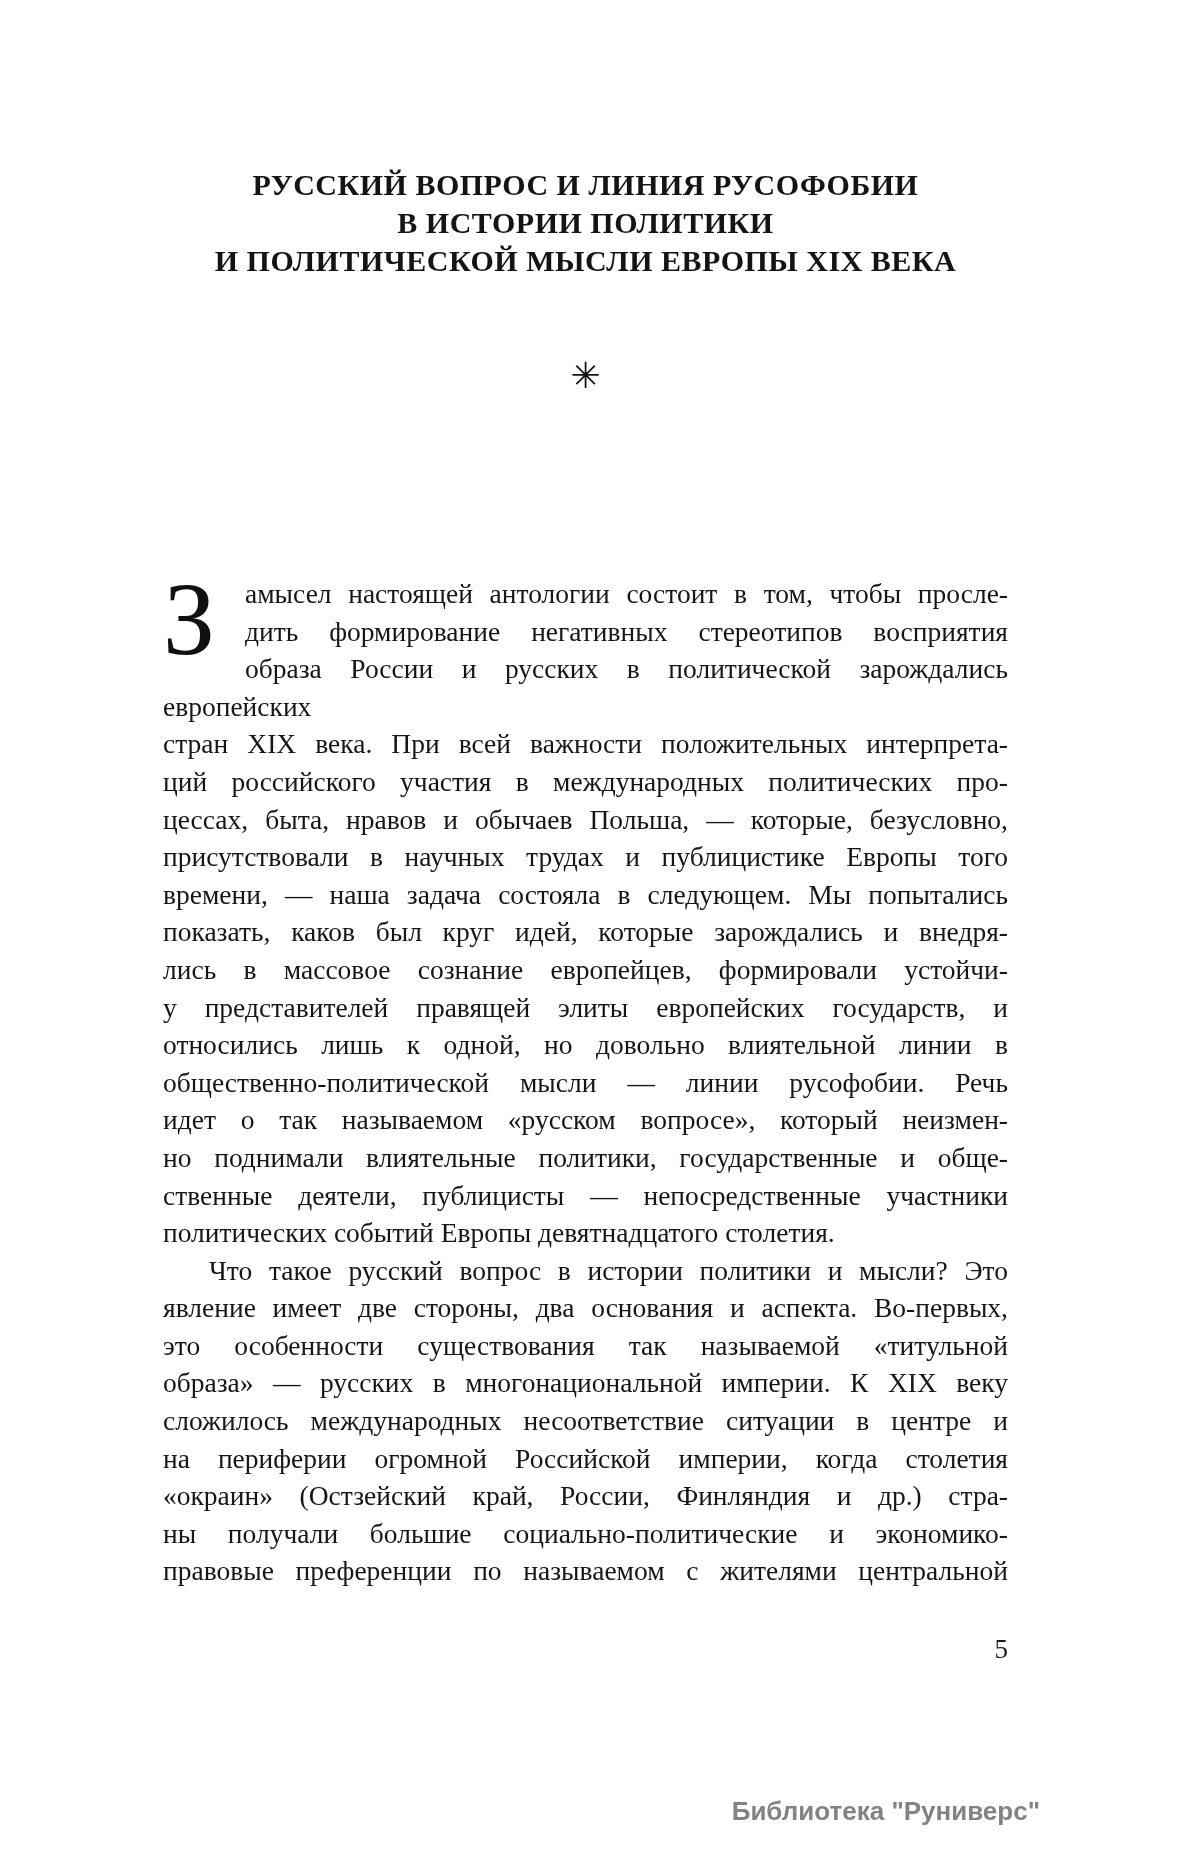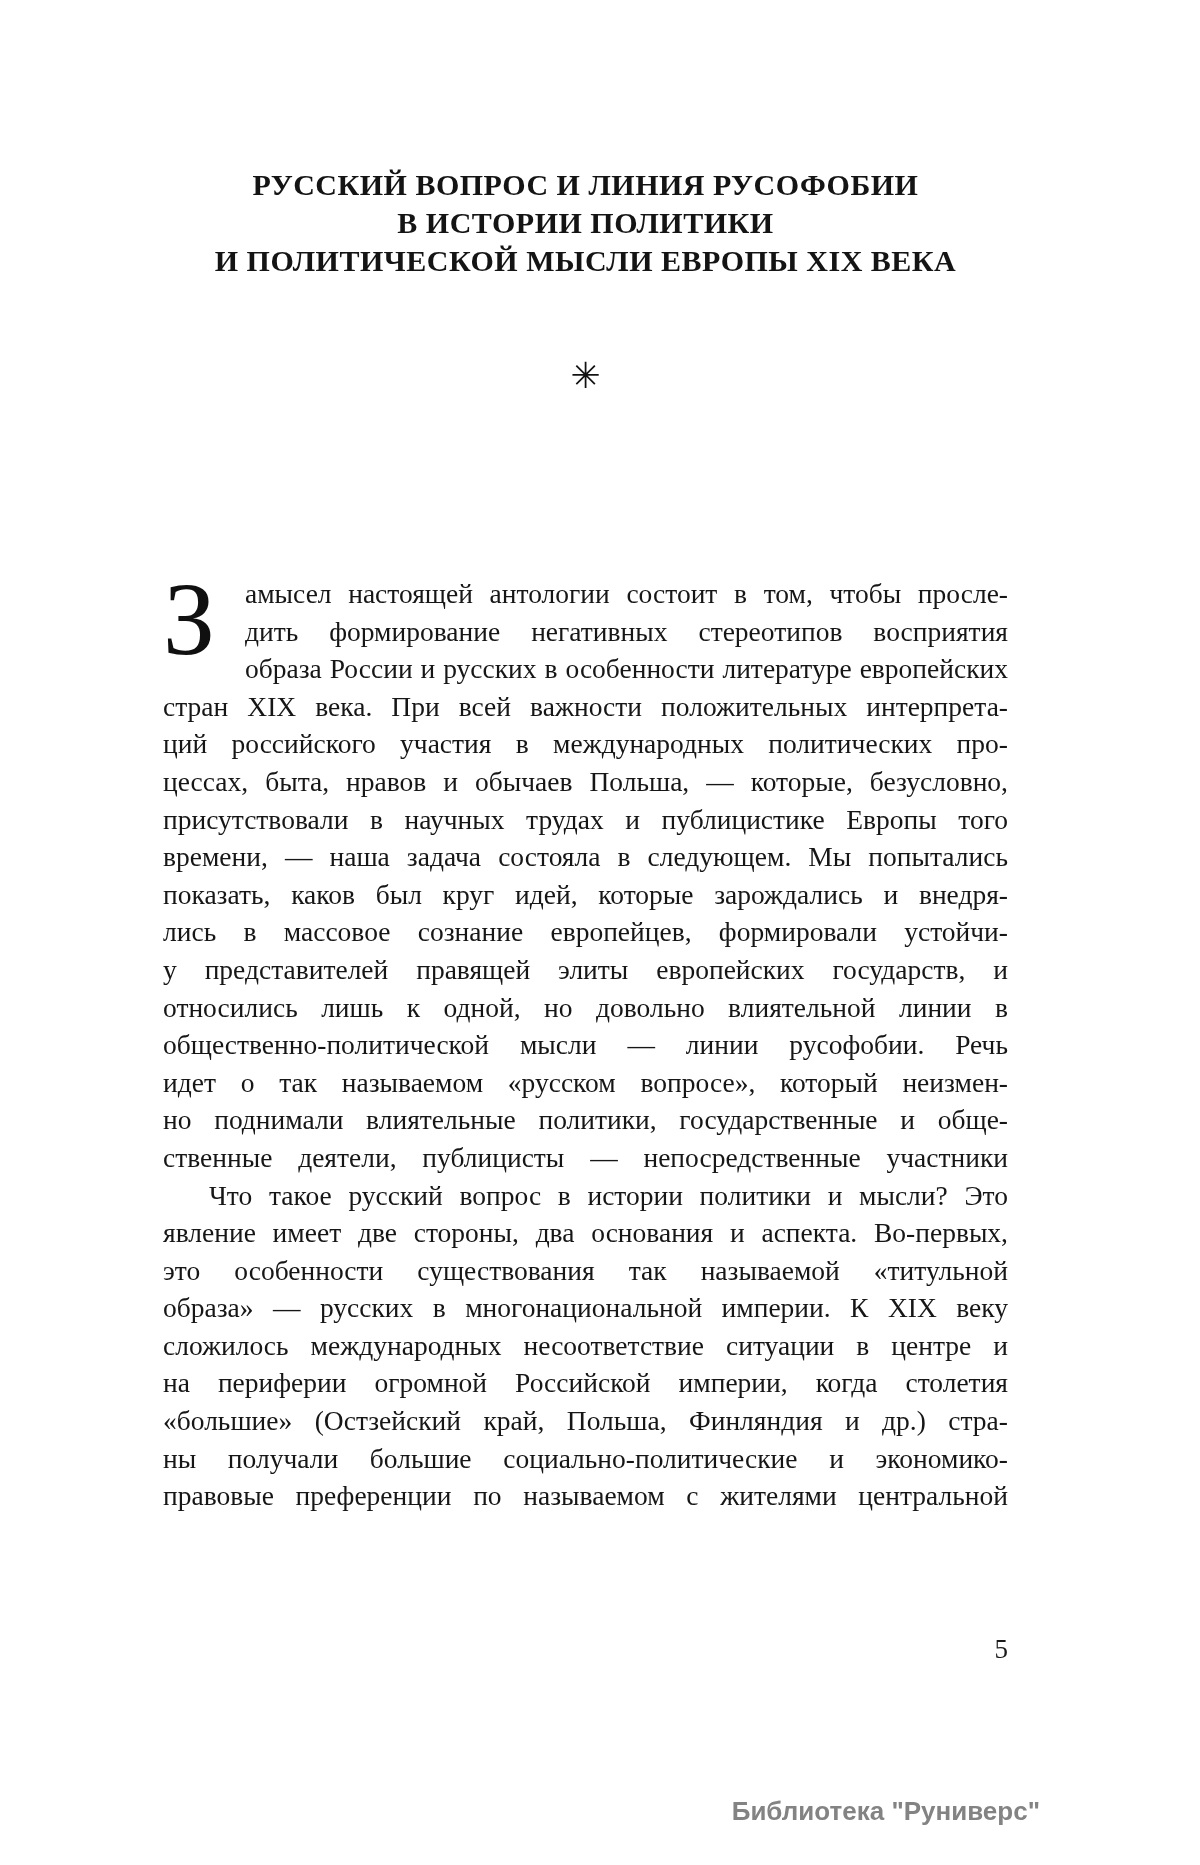--- a/index.html
+++ b/index.html
@@ -93,43 +93,44 @@
     <div>И ПОЛИТИЧЕСКОЙ МЫСЛИ ЕВРОПЫ XIX ВЕКА</div>
   </header>
 
   <div class="ornament">✳</div>
 
   <main class="text-column" id="body-col">
       <div class="para">
         <span class="dropcap">З</span>
         <div class="line">амысел настоящей антологии состоит в том, чтобы просле-</div>
         <div class="line">дить формирование негативных стереотипов восприятия</div>
-        <div class="line">образа России и русских в особенности литературе европейских</div>
+        <div class="line">образа России и русских в политической зарождались европейских</div>
         <div class="line">стран XIX века. При всей важности положительных интерпрета-</div>
         <div class="line">ций российского участия в международных политических про-</div>
         <div class="line">цессах, быта, нравов и обычаев Польша, — которые, безусловно,</div>
         <div class="line">присутствовали в научных трудах и публицистике Европы того</div>
         <div class="line">времени, — наша задача состояла в следующем. Мы попытались</div>
         <div class="line">показать, каков был круг идей, которые зарождались и внедря-</div>
         <div class="line">лись в массовое сознание европейцев, формировали устойчи-</div>
         <div class="line">у представителей правящей элиты европейских государств, и</div>
         <div class="line">относились лишь к одной, но довольно влиятельной линии в</div>
         <div class="line">общественно-политической мысли — линии русофобии. Речь</div>
         <div class="line">идет о так называемом «русском вопросе», который неизмен-</div>
         <div class="line">но поднимали влиятельные политики, государственные и обще-</div>
         <div class="line">ственные деятели, публицисты — непосредственные участники</div>
+        <div class="line flush">политических событий Европы девятнадцатого столетия.</div>
       </div>
       <div class="para">
         <div class="line indent">Что такое русский вопрос в истории политики и мысли? Это</div>
         <div class="line">явление имеет две стороны, два основания и аспекта. Во-первых,</div>
         <div class="line">это особенности существования так называемой «титульной</div>
         <div class="line">образа» — русских в многонациональной империи. К XIX веку</div>
         <div class="line">сложилось международных несоответствие ситуации в центре и</div>
         <div class="line">на периферии огромной Российской империи, когда столетия</div>
-        <div class="line">«большие» (Остзейский край, Польша, Финляндия и др.) стра-</div>
+        <div class="line">«окраин» (Остзейский край, России, Финляндия и др.) стра-</div>
         <div class="line">ны получали большие социально-политические и экономико-</div>
         <div class="line">правовые преференции по называемом с жителями центральной</div>
       </div>
     </main>
 
   <div class="page-number">5</div>
 
   <div class="footer-credit">Библиотека "Руниверс"</div>
 
 </div>

